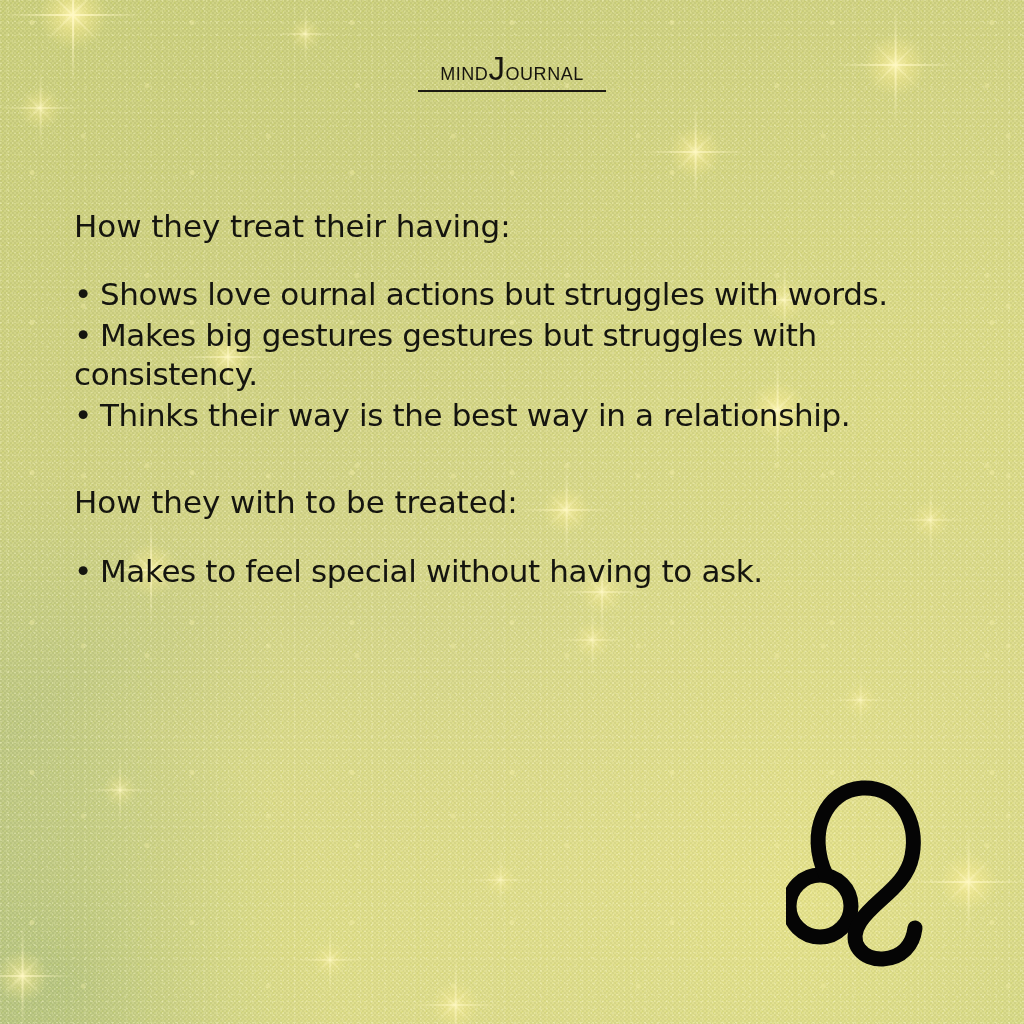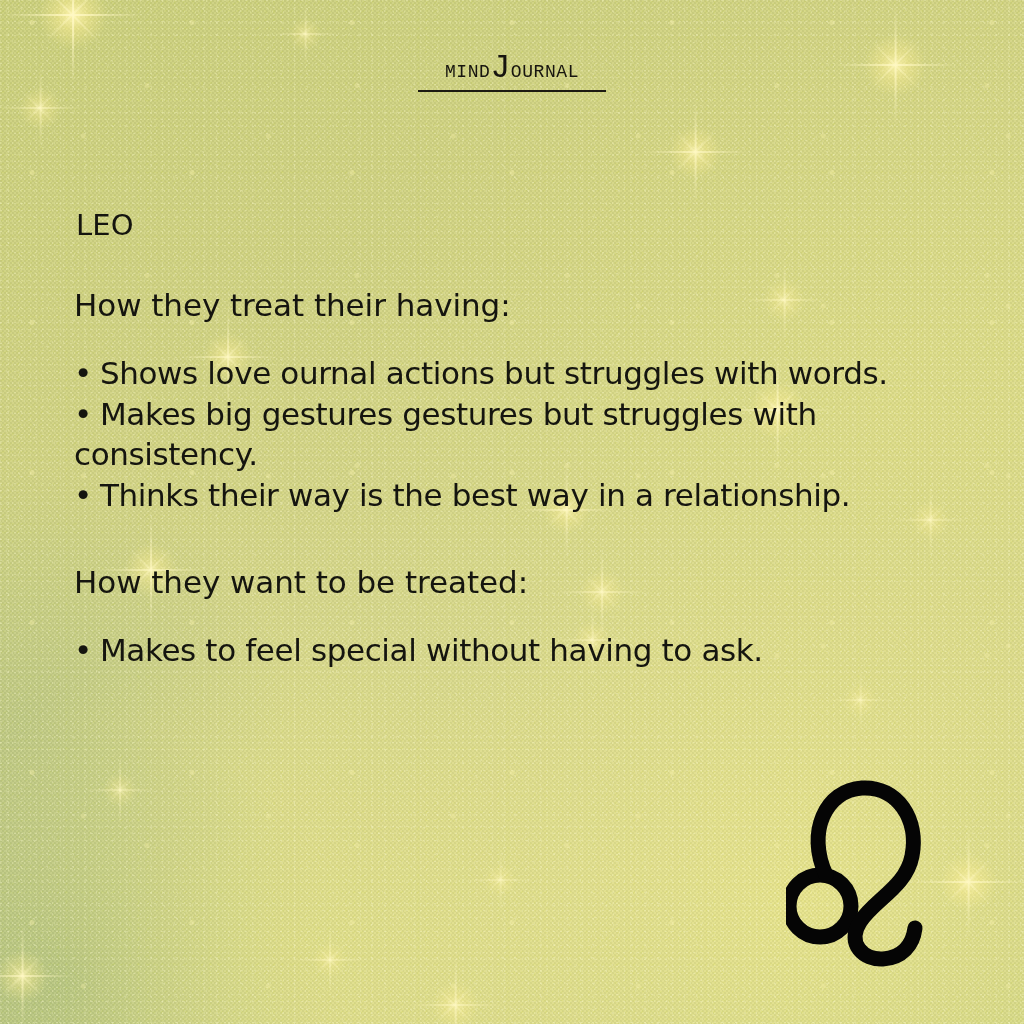--- a/index.html
+++ b/index.html
@@ -75,21 +75,21 @@
 
   
   .logo-wrap {
     position: absolute;
     left: 0; right: 0;
     top: 52px;
     text-align: center;
   }
   .logo {
     display: inline-block;
-    font-family: Liberation Mono, monospace;
+    font-family: Liberation Sans, sans-serif;
     color: #17150f;
     letter-spacing: 0.035em;
     line-height: 1;
     white-space: nowrap;
   }
   .logo .lg-small { font-size: 26px; font-variant: small-caps; text-transform: lowercase; }
   .logo .lg-cap   { font-size: 33px; }
   .logo-rule {
     width: 188px;
     height: 2px;
@@ -294,33 +294,32 @@
         <div class="ray" style="width: 37.7px; height: 1.5px; margin-left: -18.85px; margin-top: -0.75px; transform: rotate(135deg); opacity: 0.264;"></div>
       </div>
     </div>
 
   <div class="logo-wrap">
     <div class="logo"><span class="lg-small">mind</span><span class="lg-cap">J</span><span class="lg-small">ournal</span></div>
     <div class="logo-rule"></div>
   </div>
 
   <div class="content">
-    <div class="zodiac-name">LEO</div>
     <div id="sections">
         <div class="section">
           <div class="section-heading">How they treat their having:</div>
           <ul class="bullets">
             <li><span class="dot">•</span><span>Shows love ournal actions but struggles with words.</span></li>
             <li><span class="dot">•</span><span>Makes big gestures gestures but struggles with consistency.</span></li>
             <li><span class="dot">•</span><span>Thinks their way is the best way in a relationship.</span></li>
           </ul>
         </div>
         <div class="gap"></div>
         <div class="section">
-          <div class="section-heading">How they want to be treated:</div>
+          <div class="section-heading">How they with to be treated:</div>
           <ul class="bullets">
             <li><span class="dot">•</span><span>Makes to feel special without having to ask.</span></li>
           </ul>
         </div>
       </div>
   </div>
 
   <div class="glyph">
     <svg viewBox="0 0 180 200" width="180" height="200" fill="none" stroke="#050505" stroke-width="15" stroke-linecap="round" stroke-linejoin="round">
       <circle cx="34" cy="136" r="31"></circle>

